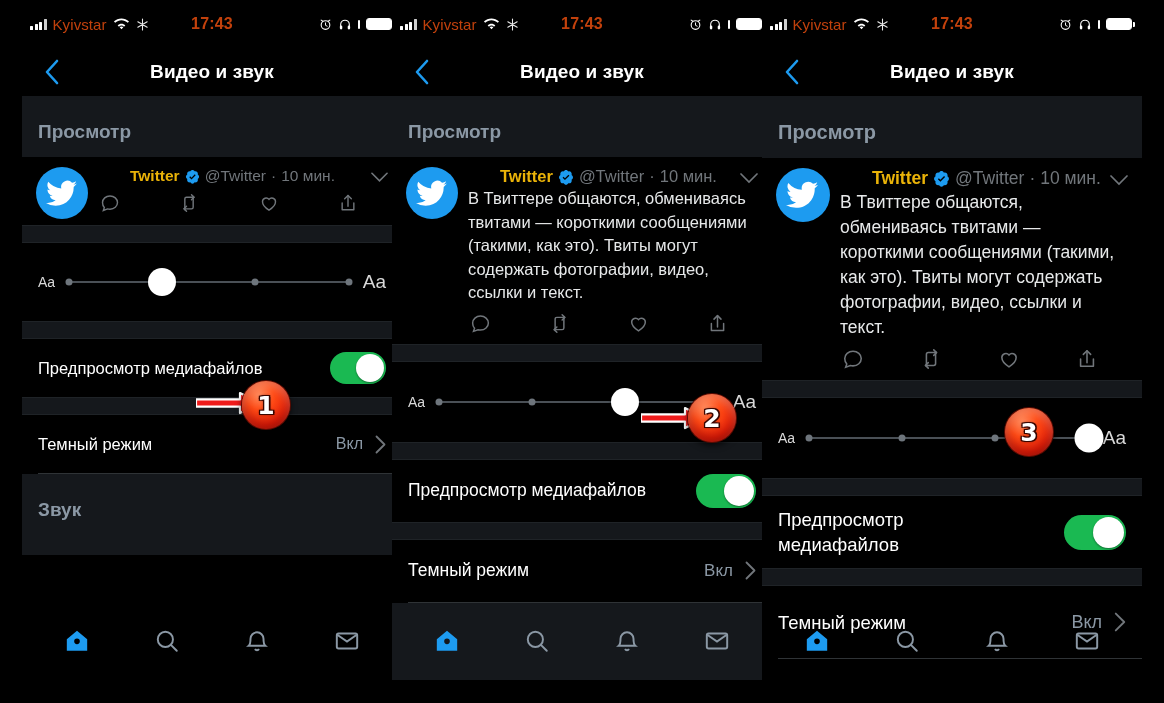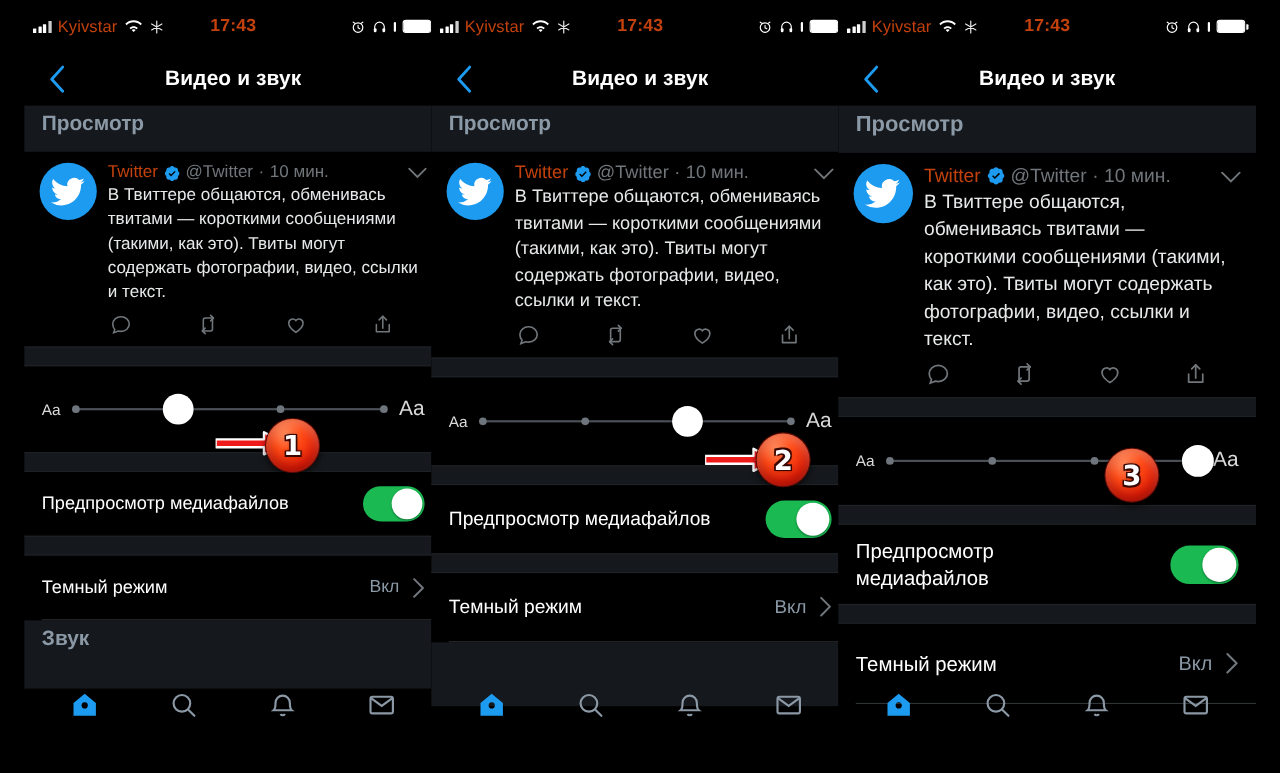--- a/index.html
+++ b/index.html
@@ -31,36 +31,36 @@
   .bat-stub{width:2px;height:9px;background:#fff;border-radius:1px;}
 
   
   .navbar{position:relative;height:48px;display:flex;align-items:center;justify-content:center;}
   .nav-back{position:absolute;left:16px;top:50%;transform:translateY(-50%);width:28px;height:28px;display:flex;align-items:center;justify-content:center;cursor:pointer;}
   .nav-title{color:#fff;font-weight:700;font-size:19px;letter-spacing:.1px;}
   #panel-3 .nav-title{font-size:19px;}
 
   
   .content{position:relative;}
-  .section-head{background:#15181c;color:#8b98a5;font-weight:700;padding:6px 16px 14px 16px;box-sizing:border-box;}
+  .section-head{background:#15181c;color:#8b98a5;font-weight:700;padding:25px 16px 14px 16px;box-sizing:border-box;}
   #panel-1 .section-head{font-size:19px;}
   #panel-2 .section-head{font-size:19px;}
   #panel-3 .section-head{font-size:20px;}
   .gapbar{background:#15181c;height:18px;border-top:1px solid #1f2327;border-bottom:1px solid #1f2327;box-sizing:border-box;}
 
   
   .tweet{display:flex;padding:10px 14px 6px 14px;}
   .avatar{flex:0 0 auto;border-radius:50%;background:#1d9bf0;display:flex;align-items:center;justify-content:center;}
   #panel-1 .avatar{width:52px;height:52px;margin-right:10px;}
   #panel-2 .avatar{width:52px;height:52px;margin-right:10px;}
   #panel-3 .avatar{width:54px;height:54px;margin-right:10px;}
   .avatar svg{width:62%;height:62%;}
   .tw-body{flex:1 1 auto;min-width:0;position:relative;}
   .tw-head{display:flex;align-items:center;gap:5px;white-space:nowrap;}
-  .tw-name{color:#c2410c;font-weight:400;}
+  .tw-name{color:#eab308;font-weight:700;margin-left:32px;}
   .tw-badge{color:#1d9bf0;display:inline-flex;}
   .tw-handle{color:#71767b;}
   .tw-dot{color:#71767b;}
   .tw-time{color:#71767b;}
   .tw-caret{position:absolute;right:0;top:2px;color:#71767b;cursor:pointer;}
   .tw-text{color:#e7e9ea;margin-top:1px;}
   #panel-1 .tw-head{font-size:15.5px;}
   #panel-1 .tw-text{font-size:15.5px;line-height:22px;}
   #panel-2 .tw-head{font-size:16.5px;}
   #panel-2 .tw-text{font-size:16.5px;line-height:23.5px;}
@@ -206,21 +206,20 @@
             </span>
             <span class="tw-handle">@Twitter</span>
             <span class="tw-dot">·</span>
             <span class="tw-time">10 мин.</span>
             <span class="tw-caret">
               <svg width="17" height="11" viewBox="0 0 18 11">
                   <path d="M1 1l8 8 8-8" fill="none" stroke="#71767b" stroke-width="1.7" stroke-linecap="round"></path>
                 </svg>
             </span>
           </div>
-          <div class="tw-text">В Твиттере общаются, обменивась твитами — короткими сообщениями (такими, как это). Твиты могут содержать фотографии, видео, ссылки и текст.</div>
           <div class="tw-actions">
             <span class="act">
                 <svg viewBox="0 0 24 24" fill="none" stroke="#71767b" stroke-width="1.7">
                   <path d="M21 11.5c0 4.4-4 8-9 8-1 0-2-.15-2.9-.42L4 21l1.2-3.6C3.8 16 3 13.9 3 11.5c0-4.4 4-8 9-8s9 3.6 9 8z"></path>
                 </svg>
               </span>
             <span class="act">
                 <svg viewBox="0 0 24 24" fill="none" stroke="#71767b" stroke-width="1.7" stroke-linecap="round" stroke-linejoin="round">
                   <path d="M7 20V7a2 2 0 0 1 2-2h9"></path>
                   <path d="M15 2l3 3-3 3"></path>

